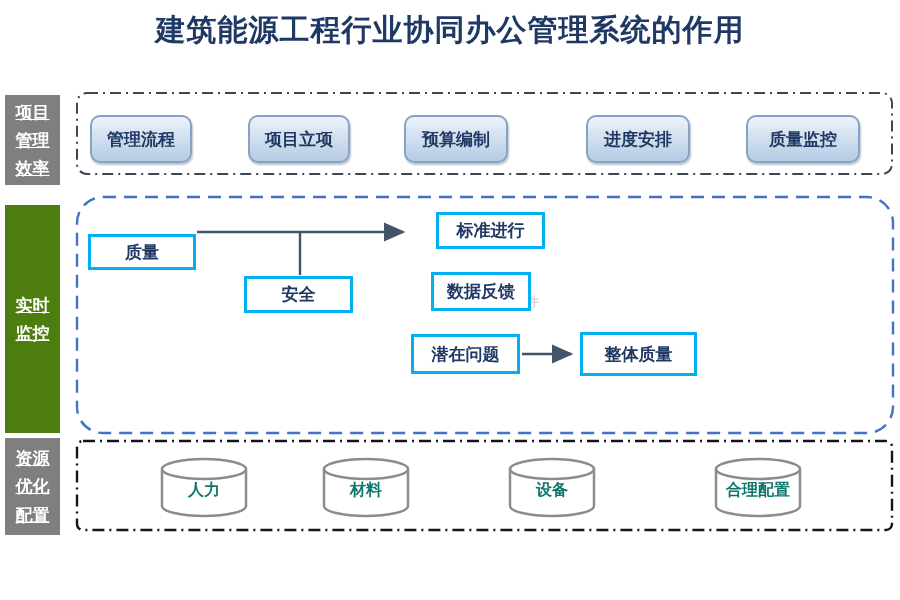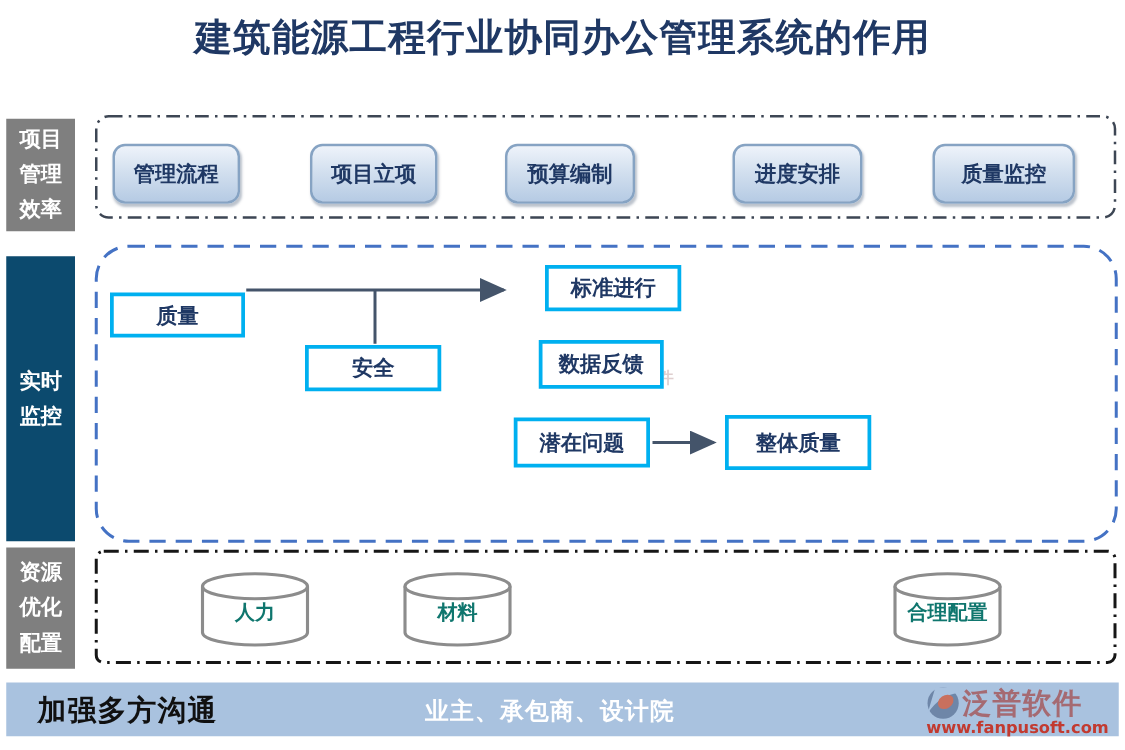--- a/index.html
+++ b/index.html
@@ -15,23 +15,23 @@
     font-family:"DejaVu Serif", serif; font-weight:bold; font-size:30px;
     color:#1f3864; letter-spacing:1px;
   }
   
   .sideblock {
     position:absolute; left:5px; width:55px;
     display:flex; align-items:center; justify-content:center;
     color:#ffffff; font-weight:bold; font-size:17px; line-height:1.65;
     text-align:center;
   }
-  .sideblock .wrap { width:36px; word-break:break-all; }
+  .sideblock .wrap { width:36px; word-break:break-all;text-decoration:underline; }
   .sb-gray { background:#7f7f7f; }
-  .sb-blue { background:#0c4a6e; }
+  .sb-blue { background:#4d7c0f; }
   #sb1 { top:95px;  height:90px; }
   #sb2 { top:205px; height:228px; }
   #sb3 { top:438px; height:97px; }
   
   #shapes { position:absolute; left:0; top:0; width:900px; height:600px; pointer-events:none; z-index:0; }
   
   .btn {
     position:absolute; top:115px; height:48px; z-index:2;
     display:flex; align-items:center; justify-content:center;
     font-weight:bold; font-size:17px; color:#1f3864;
@@ -161,37 +161,29 @@
     </svg>
     <span class="lbl">人力</span>
   </div>
   <div class="cyl" id="cyl1">
     <svg width="92" height="64" viewBox="0 0 92 64">
       <path d="M4 13 L4 50 A42 10 0 0 0 88 50 L88 13" fill="#ffffff" stroke="#8c8c8c" stroke-width="2.5"></path>
       <ellipse cx="46" cy="13" rx="42" ry="10" fill="#ffffff" stroke="#8c8c8c" stroke-width="2.5"></ellipse>
     </svg>
     <span class="lbl">材料</span>
   </div>
+  <div class="cyl" id="cyl2">
+    <svg width="92" height="64" viewBox="0 0 92 64">
+      <path d="M4 13 L4 50 A42 10 0 0 0 88 50 L88 13" fill="#ffffff" stroke="#8c8c8c" stroke-width="2.5"></path>
+      <ellipse cx="46" cy="13" rx="42" ry="10" fill="#ffffff" stroke="#8c8c8c" stroke-width="2.5"></ellipse>
+    </svg>
+    <span class="lbl">设备</span>
+  </div>
   <div class="cyl" id="cyl3">
     <svg width="92" height="64" viewBox="0 0 92 64">
       <path d="M4 13 L4 50 A42 10 0 0 0 88 50 L88 13" fill="#ffffff" stroke="#8c8c8c" stroke-width="2.5"></path>
       <ellipse cx="46" cy="13" rx="42" ry="10" fill="#ffffff" stroke="#8c8c8c" stroke-width="2.5"></ellipse>
     </svg>
     <span class="lbl">合理配置</span>
   </div>
 
-  <div class="footer">
-    <span class="left-label">加强多方沟通</span>
-    <span class="center-label">业主、承包商、设计院</span>
-    <div class="brand">
-      <div class="row">
-        <svg width="27" height="27" viewBox="0 0 26 26">
-          <circle cx="13" cy="13" r="12" fill="#6e86a8"></circle>
-          <path d="M1,21 Q10,7 25,5 L25,1 L7,1 Z" fill="#a9c2df"></path>
-          <ellipse cx="15" cy="12" rx="6.5" ry="5" fill="#c9705e" transform="rotate(-35 15 12)"></ellipse>
-        </svg>
-        <span class="name">泛普软件</span>
-      </div>
-      <div class="url">www.fanpusoft.com</div>
-    </div>
-  </div>
 
 </div>
 
 </body></html>

